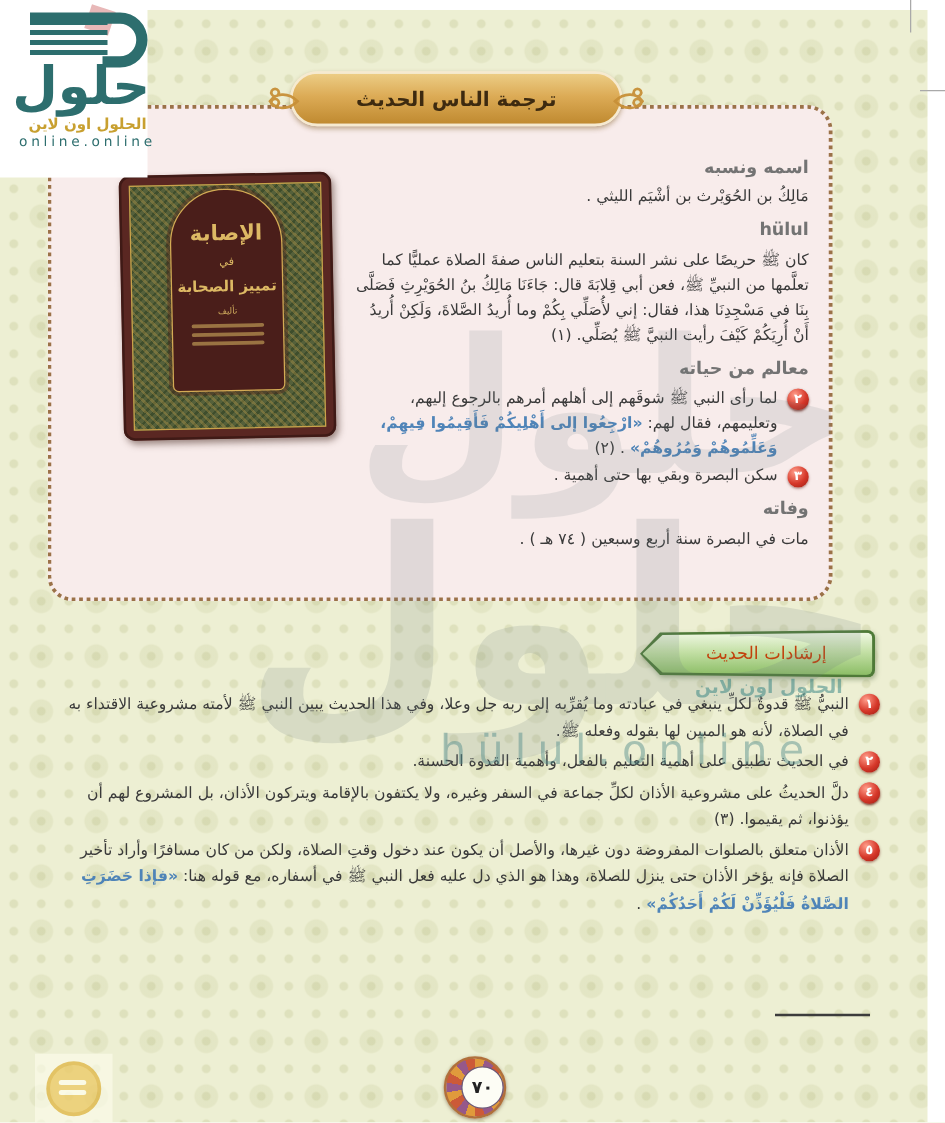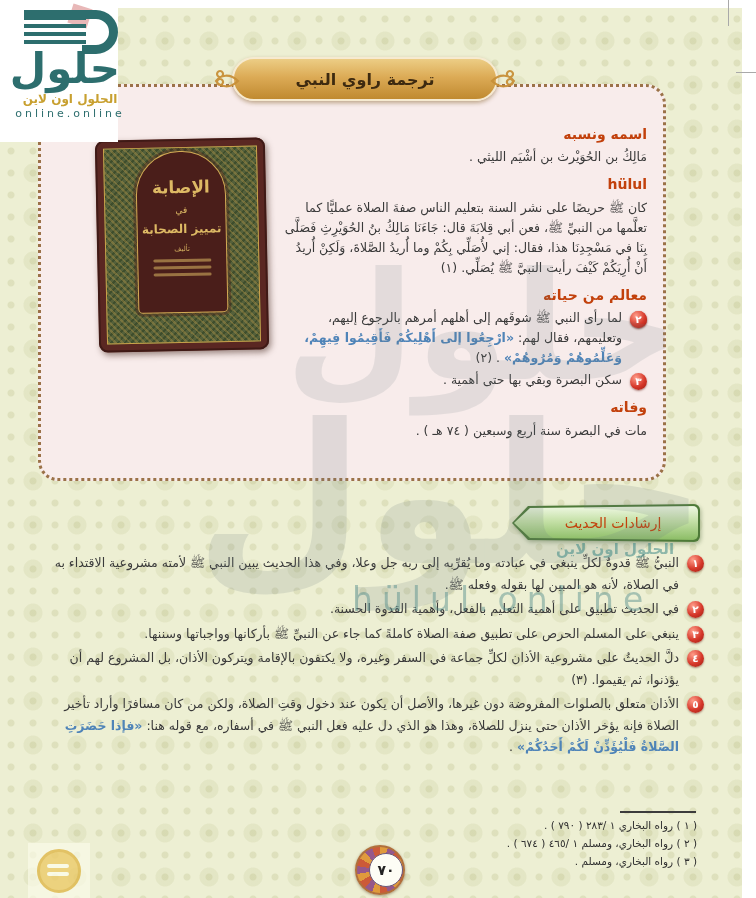--- a/index.html
+++ b/index.html
@@ -39,21 +39,21 @@
     background:linear-gradient(180deg,#eccd85 0%,#dcab56 45%,#c08a30 100%);
     border:2px solid #f6ead0;border-radius:22px;
     box-shadow:0 2px 4px rgba(120,80,20,.45);
     display:flex;align-items:center;justify-content:center;
     font-size:16px;font-weight:bold;color:#3d2a10;direction:rtl;
   }
   .flourish{position:absolute;top:8px;width:28px;height:28px;opacity:.95;}
   .flourish.left{left:-22px;}
   .flourish.right{right:-22px;transform:scaleX(-1);}
 
-  .red-head{color:#c2410c;font-weight:bold;font-size:14px;margin:6px 0 2px;}
+  .red-head{color:#737373;font-weight:bold;font-size:14px;margin:6px 0 2px;}
   .bio-box p{margin:0 0 4px;}
 
   
   .book{float:left;width:170px;height:212px;margin:22px 12px 6px 42px;position:relative;transform:rotate(-1.2deg);
     background:#5a2722;border-radius:9px;box-shadow:2px 3px 6px rgba(60,30,20,.5), inset 0 0 0 2px #3f1a16;}
   .book-inner{position:absolute;inset:8px;border:1px solid #caa24a;background-color:#55603a;
     background-image:repeating-linear-gradient(45deg, rgba(202,162,74,.30) 0 2px, transparent 2px 5px),
       repeating-linear-gradient(-45deg, rgba(35,55,28,.45) 0 2px, transparent 2px 5px);}
   .book-arch{position:absolute;left:50%;top:12px;transform:translateX(-50%);width:88px;height:160px;
     background:#4a1e1a;border:1px solid #d3ab55;border-radius:44px 44px 5px 5px;
@@ -160,58 +160,52 @@
     <p>مات في البصرة سنة أربع وسبعين ( ٧٤ هـ ) .</p>
   </div>
 
   <div class="gold-banner">
     <svg class="flourish left" viewBox="0 0 28 28">
       <path d="M26 14 C18 6 8 8 4 14 C8 20 18 22 26 14 Z M8 10 a3 3 0 1 1 0.1 0 M8 18 a3 3 0 1 1 0.1 0" fill="none" stroke="#c89038" stroke-width="2.2"></path>
     </svg>
     <svg class="flourish right" viewBox="0 0 28 28">
       <path d="M26 14 C18 6 8 8 4 14 C8 20 18 22 26 14 Z M8 10 a3 3 0 1 1 0.1 0 M8 18 a3 3 0 1 1 0.1 0" fill="none" stroke="#c89038" stroke-width="2.2"></path>
     </svg>
-    <span>ترجمة راوي النبي</span>
+    <span>ترجمة الناس الحديث</span>
   </div>
 
   <div class="green-banner">
     <div class="shape"></div>
     <div class="shape-in"></div>
     <div class="label">إرشادات الحديث</div>
   </div>
 
   <div class="guidance">
     <div class="item">
       <span class="num">١</span>
       <span>النبيُّ ﷺ قدوةٌ لكلِّ ينبغي في عبادته وما يُقرِّبه إلى ربه جل وعلا، وفي هذا الحديث يبين النبي ﷺ لأمته مشروعية الاقتداء به في الصلاة، لأنه هو المبين لها بقوله وفعله ﷺ.</span>
     </div>
     <div class="item">
       <span class="num">٢</span>
       <span>في الحديث تطبيق على أهمية التعليم بالفعل، وأهمية القدوة الحسنة.</span>
     </div>
     <div class="item">
       <span class="num">٣</span>
-      <span>ينبغي على المسلم الحرص على تطبيق صفة الصلاة كاملةً كما جاء عن النبيِّ ﷺ بأركانها وواجباتها وسننها.</span>
     </div>
     <div class="item">
       <span class="num">٤</span>
       <span>دلَّ الحديثُ على مشروعية الأذان لكلِّ جماعة في السفر وغيره، ولا يكتفون بالإقامة ويتركون الأذان، بل المشروع لهم أن يؤذنوا، ثم يقيموا. (٣)</span>
     </div>
     <div class="item">
       <span class="num">٥</span>
       <span>الأذان متعلق بالصلوات المفروضة دون غيرها، والأصل أن يكون عند دخول وقتِ الصلاة، ولكن من كان مسافرًا وأراد تأخير الصلاة فإنه يؤخر الأذان حتى ينزل للصلاة، وهذا هو الذي دل عليه فعل النبي ﷺ في أسفاره، مع قوله هنا: </span><span class="quote">«فإذا حَضَرَتِ الصَّلاةُ فَلْيُؤَذِّنْ لَكُمْ أَحَدُكُمْ»</span><span> .</span>
     </div>
   </div>
 
   <div class="fn-sep"></div>
-  <div class="footnotes">
-    <div>( ١ ) رواه البخاري ١ /٢٨٣ ( ٧٩٠ ) .</div>
-    <div>( ٢ ) رواه البخاري، ومسلم ١ /٤٦٥ ( ٦٧٤ ) .</div>
-    <div>( ٣ ) رواه البخاري، ومسلم .</div>
-  </div>
 
   <div class="page-badge">
     <div class="inner">٧٠</div>
   </div>
 
   <div class="logo-faint">
     <div class="coin"></div>
   </div>
 
   <div class="wm wm-big1">حلول</div>

